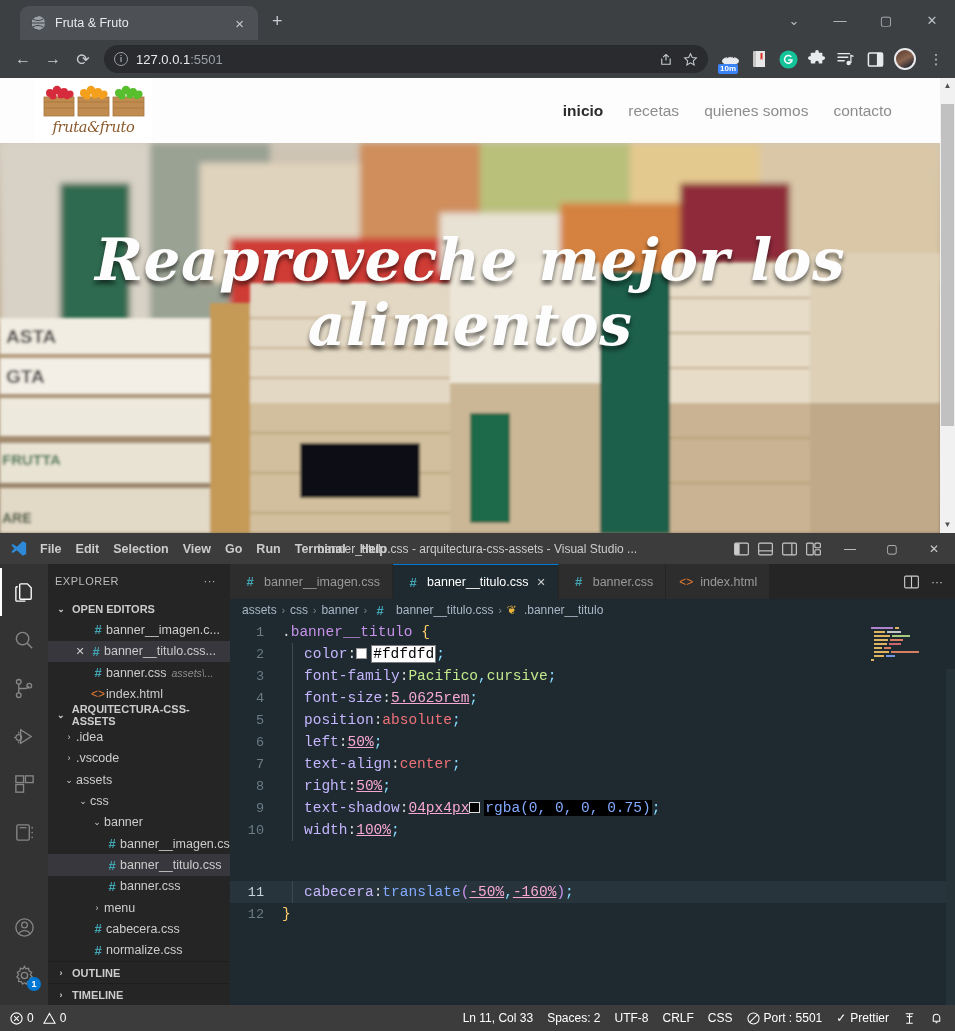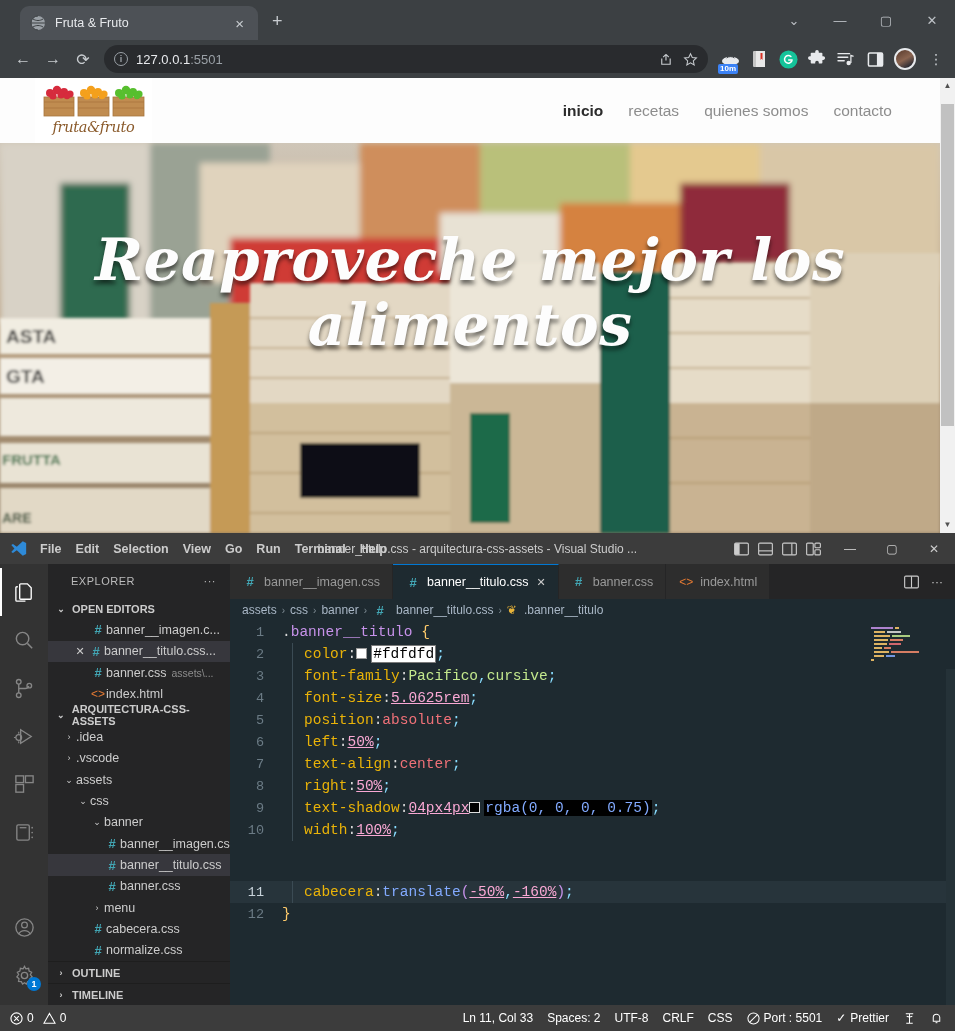--- a/index.html
+++ b/index.html
@@ -92,29 +92,29 @@
 
   .vs-activitybar { width:48px; background:#333333; display:flex; flex-direction:column; align-items:center; padding-top:4px; flex:0 0 48px; position:relative; }
   .ab-item { width:48px; height:48px; display:flex; align-items:center; justify-content:center; position:relative; color:#868686; }
   .ab-item.active { color:#ffffff; }
   .ab-item.active::before { content:''; position:absolute; left:0; top:0; bottom:0; width:2px; background:#ffffff; }
   .ab-spacer { flex:1; }
   .ab-badge { position:absolute; right:7px; bottom:8px; background:#0078d4; color:#fff; font-size:9px;
      width:14px; height:14px; border-radius:50%; display:flex; align-items:center; justify-content:center; font-weight:bold;}
 
   .vs-sidebar { width:182px; background:#252526; flex:0 0 182px; display:flex; flex-direction:column; font-size:12px; color:#cccccc; }
-  .sb-header { height:35px; display:flex; align-items:center; justify-content:space-between; padding:0 14px 0 23px; font-size:11px; letter-spacing:0.5px; color:#bbbbbb; }
+  .sb-header { height:35px; display:flex; align-items:center; justify-content:space-between; padding:0 14px 0 7px; font-size:11px; letter-spacing:0.5px; color:#bbbbbb; }
   .sb-section-head { height:22px; display:flex; align-items:center; gap:4px; padding-left:6px; font-size:11px; font-weight:bold; color:#cccccc; background:#252526; }
   .chev { font-size:9px; width:14px; text-align:center; color:#cccccc; display:inline-block; }
   .sb-row { height:22px; display:flex; align-items:center; font-size:12.5px; color:#cccccc; white-space:nowrap; overflow:hidden; }
   .sb-row.sel { background:#37373d; }
   .ic-hash { color:#42a5b3; font-size:13px; font-weight:bold; width:16px; text-align:center; flex:0 0 16px; }
   .ic-html { color:#e37933; font-size:12px; width:16px; text-align:center; flex:0 0 16px; }
   .ic-close { color:#cccccc; font-size:11px; width:16px; text-align:center; flex:0 0 16px; }
-  .dimpath { color:#8c8c8c; font-size:10.5px; margin-left:5px; }
+  .dimpath { color:#8c8c8c; font-size:10.5px; margin-left:5px;font-style:italic; }
   .sb-bottom { margin-top:auto; }
   .sb-foot { height:22px; display:flex; align-items:center; gap:4px; padding-left:6px; font-size:11px; font-weight:bold; color:#cccccc; border-top:1px solid #1e1e1e; }
 
   .vs-main { flex:1; display:flex; flex-direction:column; background:#1e2a30; min-width:0; }
   .vs-tabs { height:35px; background:#252526; display:flex; align-items:stretch; position:relative; }
   .vs-tab { display:flex; align-items:center; gap:6px; padding:0 12px; background:#2d2d2d; color:#9a9a9a; font-size:12.5px; border-right:1px solid #252526; white-space:nowrap; }
   .vs-tab.active { background:#1e2a30; color:#ffffff; border-top:1px solid #0078d4; }
   .tab-x { font-size:11px; color:#cccccc; margin-left:2px; }
   .vs-tabs-actions { margin-left:auto; display:flex; align-items:center; gap:12px; padding:0 12px; color:#cccccc; font-size:12px; background:#252526; }
 
@@ -124,21 +124,21 @@
 
   .vs-editor { flex:1; position:relative; background:#1e2a30; overflow:hidden; font-family:"Liberation Mono","DejaVu Sans Mono",monospace; }
   .code-line { height:22px; display:flex; align-items:center; font-size:14.5px; white-space:pre; }
   .code-line.hl { background:#27343b;margin-top:40px; }
   .ln { width:52px; text-align:right; padding-right:18px; color:#6b7b85; font-size:13.5px; flex:0 0 52px; }
   .code-line.hl .ln { color:#c8d3da; }
   .guide { border-left:1px solid #3b4b54; height:22px; margin-left:10px; padding-left:11px; display:flex; align-items:center; }
   .k-sel { color:#c792ea; }
   .k-punc { color:#d9d9d9; }
   .k-brace { color:#ffcb6b; }
-  .k-prop { color:#eab308;text-align:right; }
+  .k-prop { color:#c4b5fd;text-align:right; }
   .k-val { color:#f07178; }
   .k-val2 { color:#c3e88d; }
   .k-fn { color:#82aaff; }
   .k-num { color:#f9a8d4;text-decoration:underline; }
   .k-semi { color:#89ddff; }
   .colorswatch { display:inline-block; width:11px; height:11px; background:#ffffff; border:1px solid #999; vertical-align:middle; margin:0 4px 2px 0; }
   .colorswatch.dark { background:#000; border:1px solid #ddd; }
   .inline-edit { background:#ffffff; color:#000000; border:1px solid #7a7a7a; padding:0 1px; }
   .inline-dark { background:#000000; padding:0 1px; }
   .minimap { position:absolute; right:14px; top:4px; width:72px; height:40px; opacity:0.85; }

